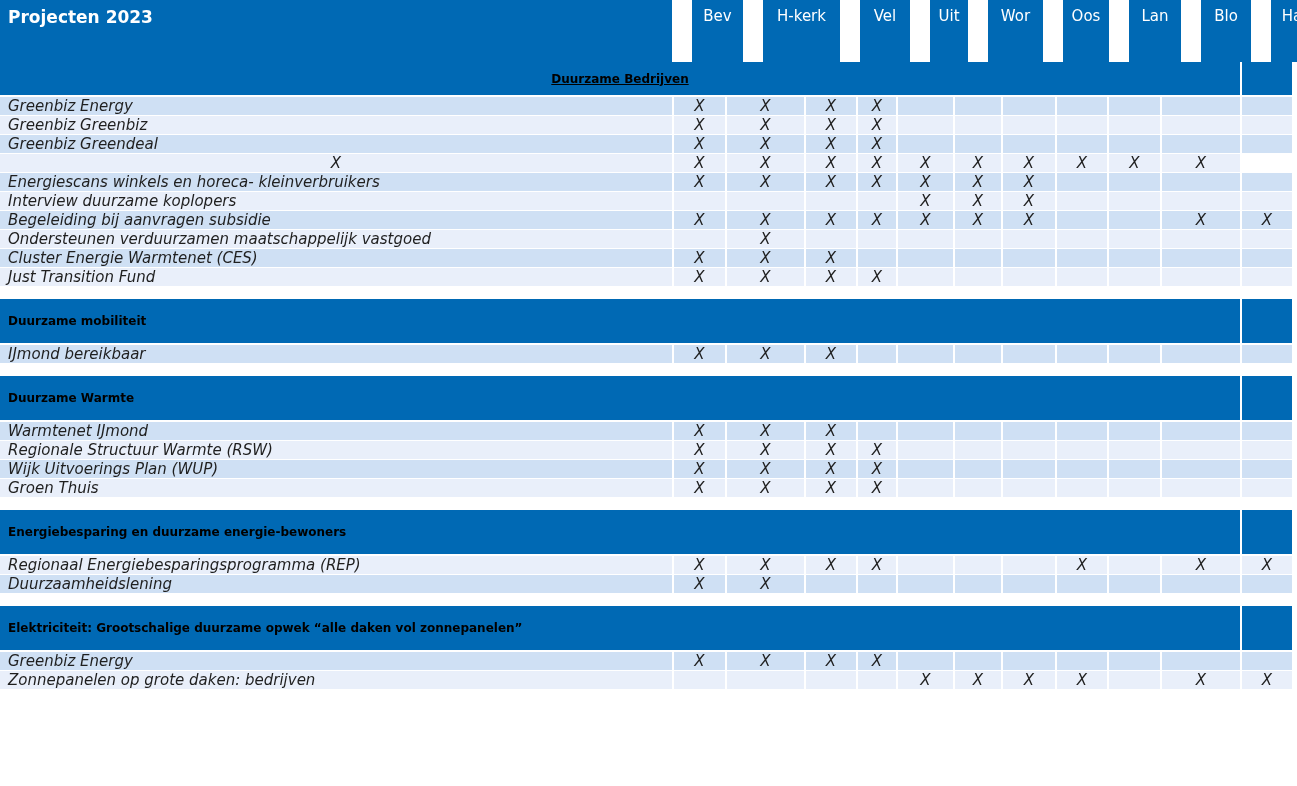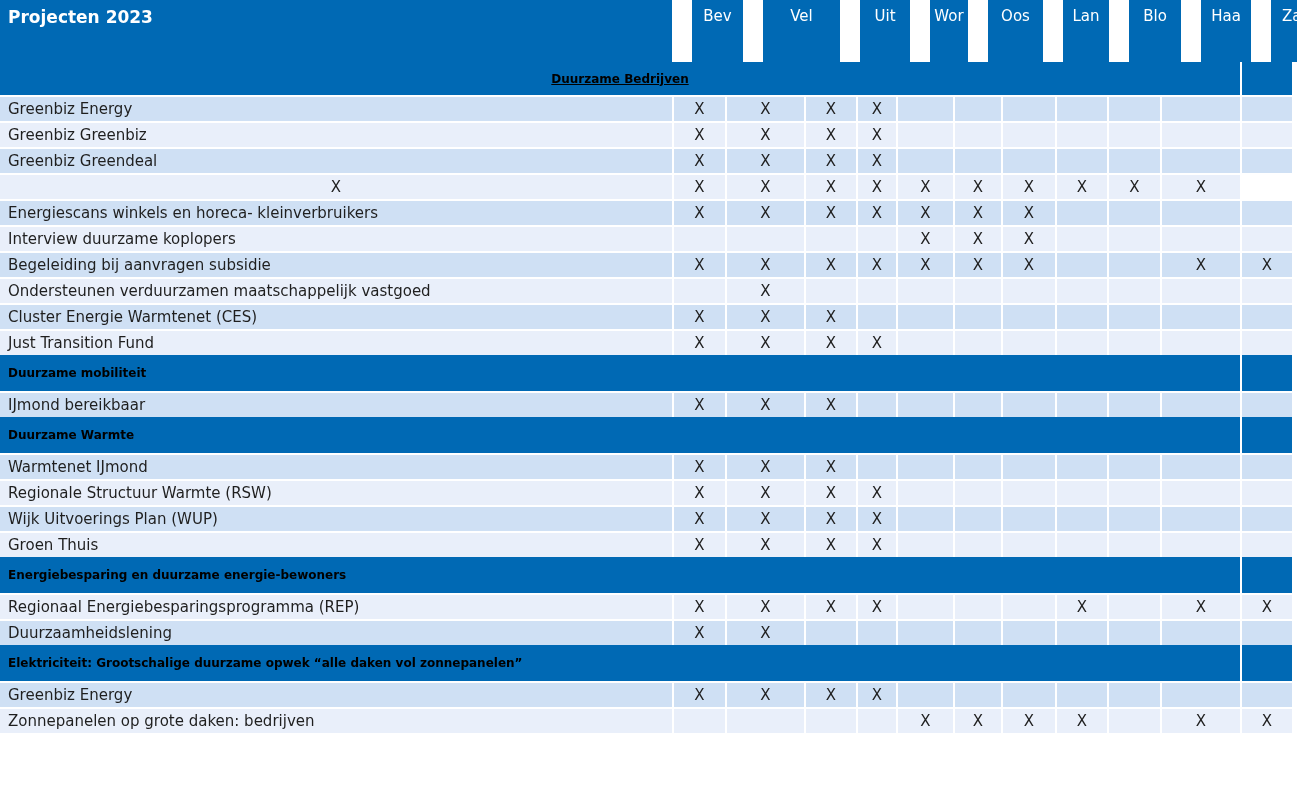--- a/index.html
+++ b/index.html
@@ -14,36 +14,37 @@
                  align-items:flex-start;justify-content:center;padding-top:7px;
                  font-size:15px;}
   .hdr-top .title{justify-content:flex-start;padding-left:8px;
                   font-weight:bold;font-size:17px;}
   .sec-span{grid-column:1 / 12;}
   .sec-zan{grid-column:12 / 13;}
   .sec{background:var(--blue);color:#000000;font-weight:bold;font-size:12px;
        display:flex;align-items:center;}
   .sec.center{justify-content:center;text-decoration:underline;}
   .sec.left{padding-left:8px;}
-  .row{height:24px;margin-top:2px;}
+  .row{height:17px;margin-top:2px;font-style:italic;}
   .row .cell{display:flex;align-items:center;font-size:15px;color:#1f1f1f;}
   .row .label{padding-left:8px;white-space:nowrap;overflow:hidden;}
   .row .mark{justify-content:center;}
   .shade-dark .cell{background:var(--rowDark);}
   .shade-light .cell{background:var(--rowLight);}
-  .srow{height:36px;margin-top:0;}
+  .srow{height:44px;margin-top:14px;}
 </style>
 </head>
 <body>
 
 <div class="sheet">
   <div class="grid hdr-top">
     <div class="cell title">Projecten 2023</div>
 
   <div class="cell">Bev</div>
+      <div class="cell">H-kerk</div>
       <div class="cell">Vel</div>
       <div class="cell">Uit</div>
       <div class="cell">Wor</div>
       <div class="cell">Oos</div>
       <div class="cell">Lan</div>
       <div class="cell">Blo</div>
       <div class="cell">Haa</div>
       <div class="cell">Zan</div>
     </div>
   <div id="rows-container">

